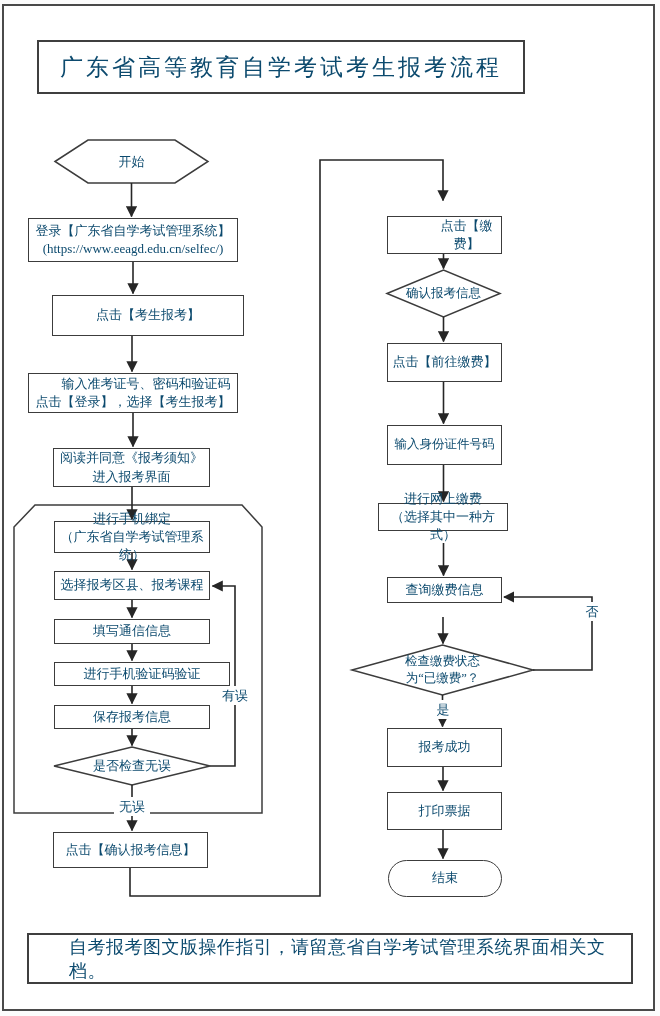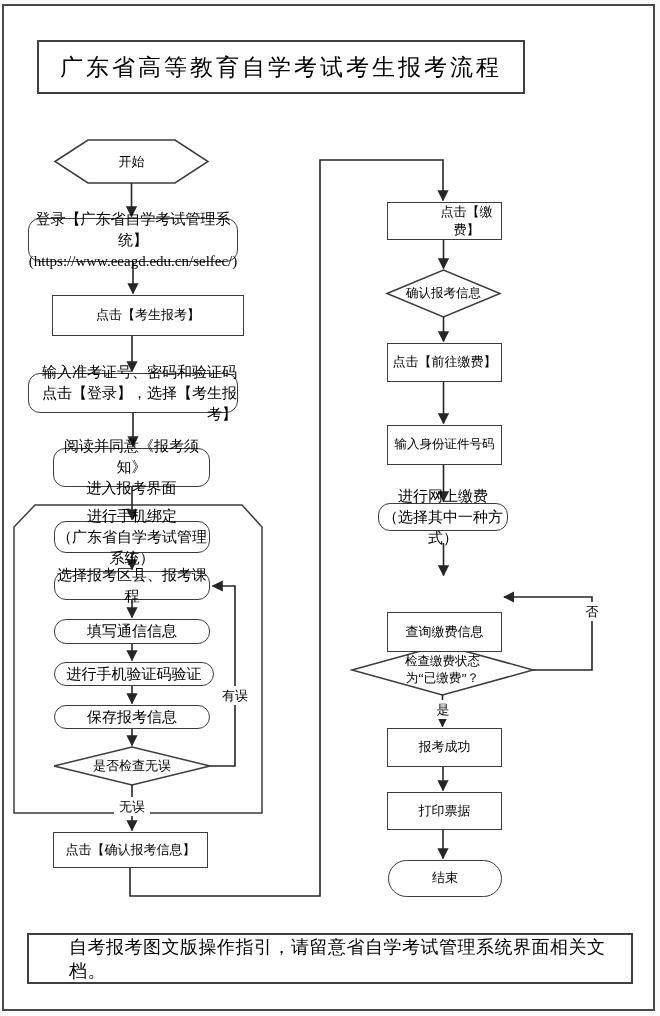--- a/index.html
+++ b/index.html
@@ -1,18 +1,18 @@
 <!DOCTYPE html>
 <html><head>
 <meta charset="utf-8">
 <style>
   html,body{margin:0;padding:0;background:#e8e8e8;}
   .canvas{
     position:relative;width:660px;height:1016px;background:#fcfcfc;
-    font-family:"Liberation Serif", serif;color:#000000;overflow:hidden;
+    font-family:"Liberation Serif", serif;color:#0c4a6e;overflow:hidden;
   }
   .outer-frame{
     position:absolute;left:2px;top:4px;width:653px;height:1007px;
     border:2px solid #4a4a4a;box-sizing:border-box;background:#fff;
   }
   .title-box{
     position:absolute;left:37px;top:40px;width:488px;height:54px;
     border:2px solid #3f3f3f;box-sizing:border-box;
     display:flex;align-items:center;justify-content:center;
     font-size:23px;letter-spacing:3px;font-weight:500;background:#fff;
@@ -24,21 +24,21 @@
     font-family:"Liberation Sans", sans-serif;
     font-size:18px;letter-spacing:0.5px;background:#fff;padding-left:40px;
   }
   svg.wires{position:absolute;left:0;top:0;width:660px;height:1016px;}
   .node{
     position:absolute;box-sizing:border-box;background:#fff;
     border:1.5px solid #3c3c3c;
     display:flex;align-items:center;justify-content:center;text-align:center;
     font-size:13px;line-height:1.42;white-space:pre-line;
   }
-  .node.small{font-size:15px;line-height:1.4;border-radius:12px;}
+  .node.small{font-size:13px;line-height:1.4;}
   .shape-label{
     position:absolute;box-sizing:border-box;background:transparent;border:none;
     display:flex;align-items:center;justify-content:center;text-align:center;
     font-size:13px;line-height:1.35;white-space:pre-line;
   }
   .stadium{border-radius:19px;}
   .edge-label{
     position:absolute;box-sizing:border-box;background:#fff;
     display:flex;align-items:center;justify-content:center;
     font-size:13px;white-space:nowrap;padding:0 1px;
@@ -101,32 +101,32 @@
 (https://www.eeagd.edu.cn/selfec/)</div>
   <div class="node" style="left:52px;top:295px;width:192px;height:41px;">点击【考生报考】</div>
   <div class="node small" style="left:28px;top:373px;width:210px;height:40px;text-align:right;">输入准考证号、密码和验证码
 点击【登录】，选择【考生报考】</div>
   <div class="node small" style="left:53px;top:448px;width:157px;height:39px;">阅读并同意《报考须知》
 进入报考界面</div>
   <div class="node small" style="left:54px;top:521px;width:156px;height:32px;">进行手机绑定
 （广东省自学考试管理系统）</div>
   <div class="node small" style="left:54px;top:571px;width:156px;height:29px;">选择报考区县、报考课程</div>
   <div class="node small" style="left:54px;top:619px;width:156px;height:25px;">填写通信信息</div>
-  <div class="node small" style="left:54px;top:662px;width:160px;height:24px;">进行手机验证码验证</div>
+  <div class="node small" style="left:54px;top:662px;width:176px;height:24px;">进行手机验证码验证</div>
   <div class="node small" style="left:54px;top:705px;width:156px;height:24px;">保存报考信息</div>
   <div class="shape-label" style="left:64px;top:756px;width:136px;height:20px;">是否检查无误</div>
   <div class="node" style="left:53px;top:832px;width:155px;height:36px;">点击【确认报考信息】</div>
 
-  <div class="node" style="left:387px;top:202px;width:115px;height:38px;padding-left:44px;">点击【缴费】</div>
+  <div class="node" style="left:387px;top:216px;width:115px;height:38px;padding-left:44px;">点击【缴费】</div>
   <div class="shape-label" style="left:393px;top:284px;width:101px;height:19px;font-size:12.5px;">确认报考信息</div>
   <div class="node" style="left:387px;top:343px;width:115px;height:39px;">点击【前往缴费】</div>
   <div class="node" style="left:387px;top:425px;width:115px;height:40px;font-size:12.5px;">输入身份证件号码</div>
   <div class="node small" style="left:378px;top:503px;width:130px;height:28px;">进行网上缴费
 （选择其中一种方式）</div>
-  <div class="node" style="left:387px;top:577px;width:115px;height:40px;margin-top:35px;">查询缴费信息</div>
+  <div class="node" style="left:387px;top:577px;width:115px;height:26px;">查询缴费信息</div>
   <div class="shape-label" style="left:382px;top:649px;width:121px;height:42px;font-size:12.5px;">检查缴费状态
 为“已缴费”？</div>
   <div class="node" style="left:387px;top:728px;width:115px;height:39px;">报考成功</div>
   <div class="node" style="left:387px;top:792px;width:115px;height:38px;">打印票据</div>
   <div class="node stadium" style="left:388px;top:860px;width:114px;height:37px;">结束</div>
 
   <div class="edge-label" style="left:218px;top:666px;width:34px;height:19px;margin-top:20px;">有误</div>
   <div class="edge-label" style="left:114px;top:797px;width:36px;height:19px;">无误</div>
   <div class="edge-label" style="left:434px;top:700px;width:18px;height:19px;">是</div>
   <div class="edge-label" style="left:583px;top:602px;width:18px;height:19px;">否</div>

